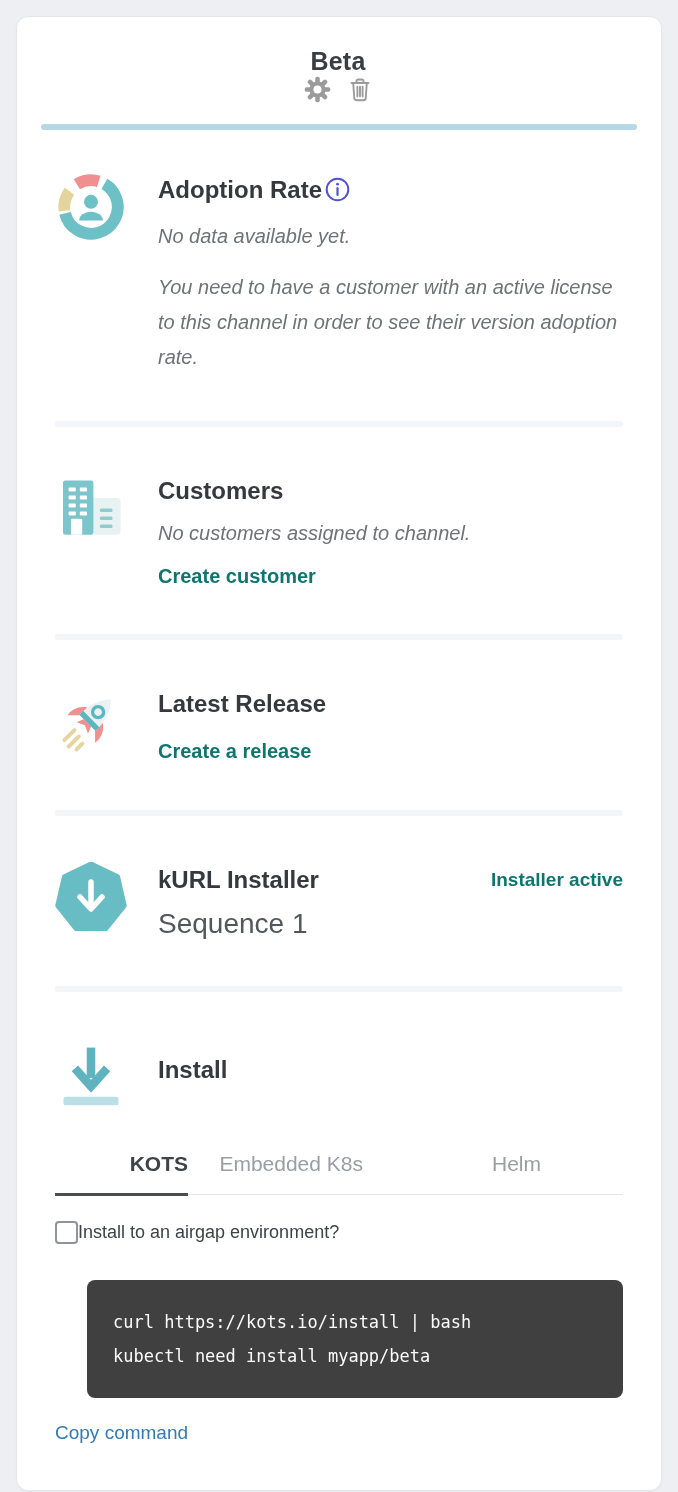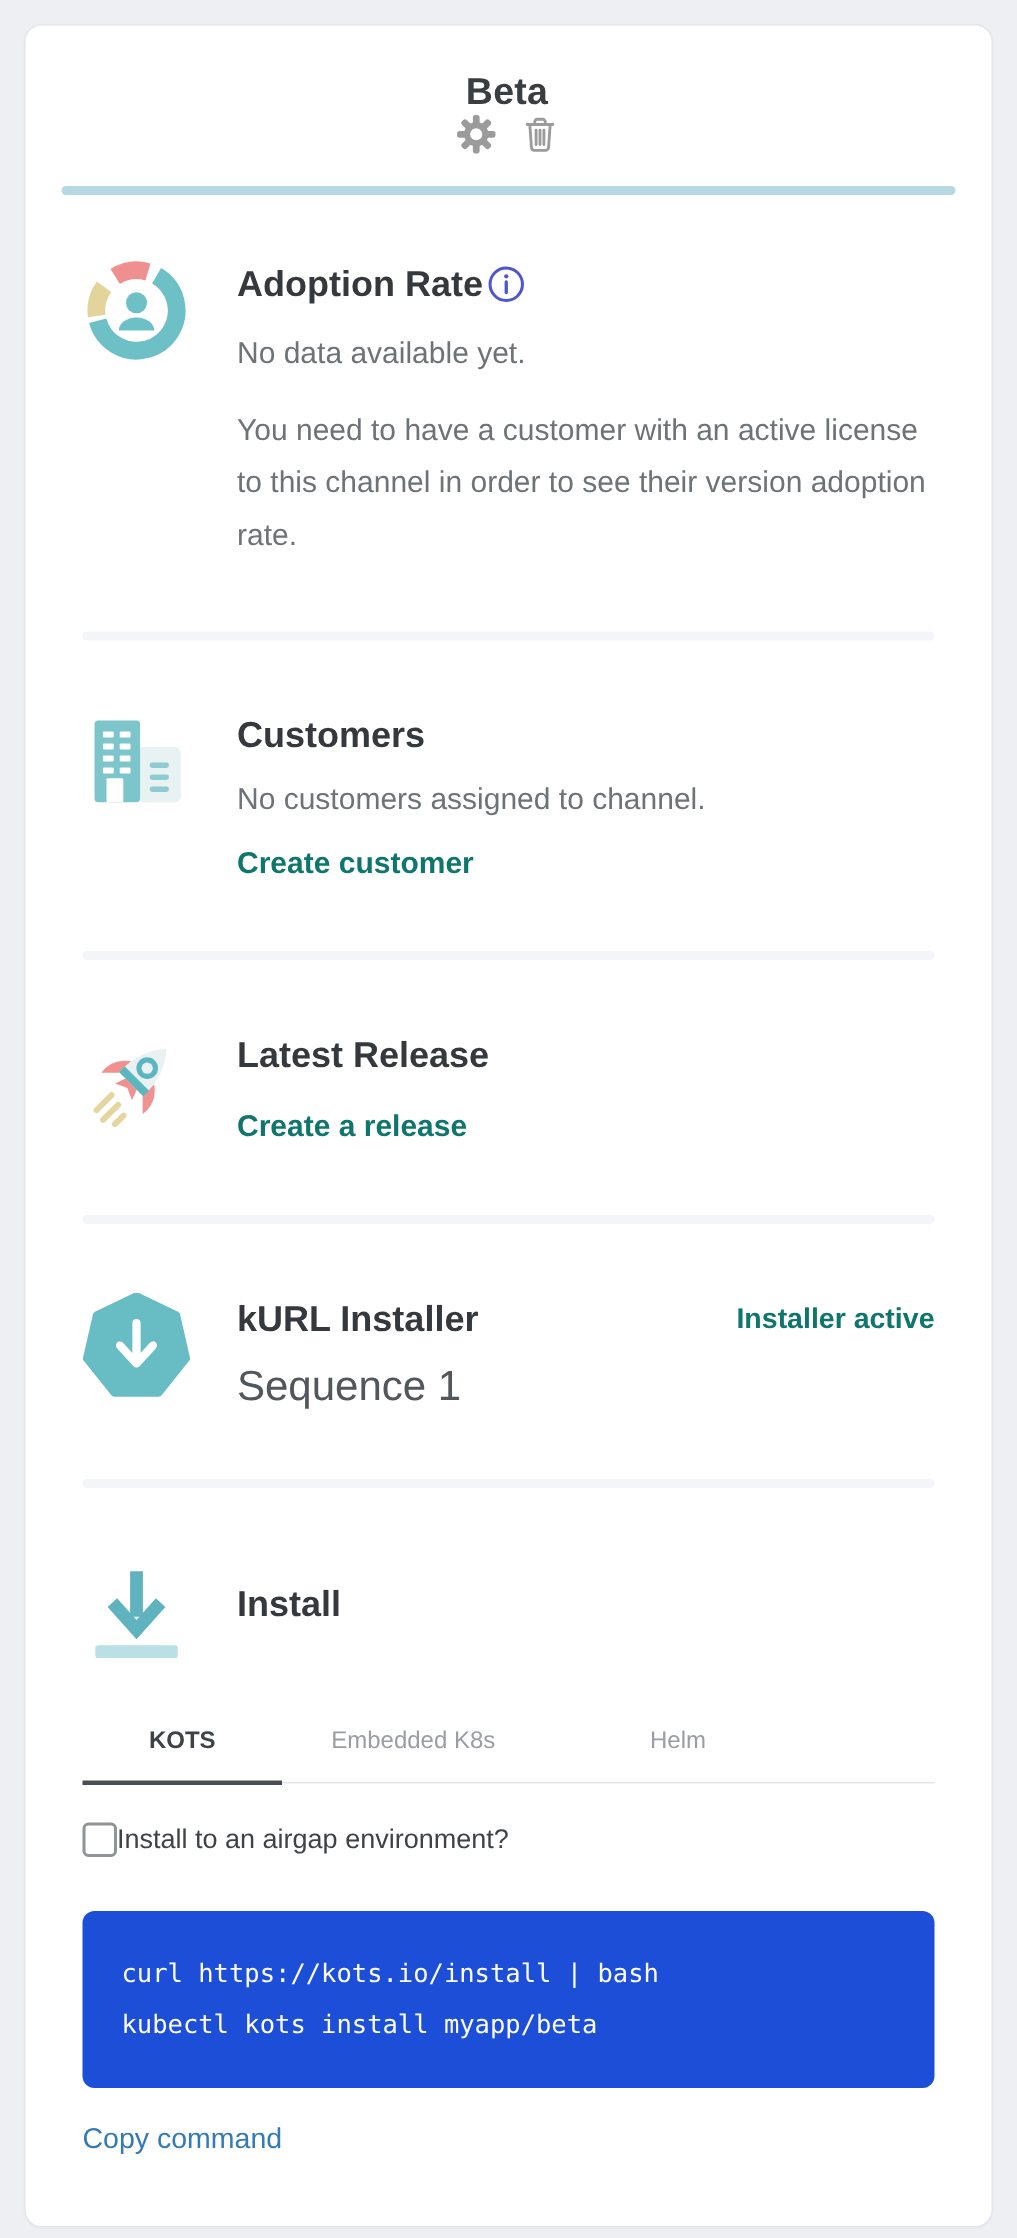--- a/index.html
+++ b/index.html
@@ -11,40 +11,40 @@
   .icon-btn{display:inline-flex;cursor:pointer;}
   .accent-bar{height:6px;border-radius:3px;background:#b5d8e3;margin:21px 24px 0 24px;}
   .content{padding:0 38px 46px 38px;}
   .section{display:flex;align-items:flex-start;}
   .section.first{margin-top:42px;}
   .icon-col{width:72px;flex-shrink:0;margin-right:31px;display:flex;justify-content:center;}
   .section-body{flex:1;min-width:0;padding-top:2px;}
   .heading-row{display:flex;align-items:center;gap:2px;}
   .heading-row.spread{justify-content:space-between;}
   .section-title{font-size:24px;font-weight:700;color:#35393d;margin:0;line-height:1.3;}
-  .muted{font-size:20px;color:#6e7377;margin:14px 0 0 0;line-height:35px;}
+  .muted{font-size:20px;color:#6e7377;margin:14px 0 0 0;line-height:35px;font-style:italic;}
   .seq{font-size:28px;color:#52575b;margin:12px 0 0 0;}
   .link{font-size:20px;font-weight:700;color:#0f766e;text-decoration:none;display:inline-block;cursor:pointer;}
   .link.row{margin-top:14px;}
   .link.small{font-size:19px;}
   .divider{height:6px;border-radius:3px;background:#f4f5f8;margin:46px 0;}
   
   .tabs{display:flex;border-bottom:1px solid #e4e6e8;margin-top:28px;}
-  .tab{text-align:center;font-size:16px;color:#9a9ea2;padding:10px 0 18px 0;cursor:pointer;position:relative;}
+  .tab{text-align:right;font-size:21px;color:#9a9ea2;padding:10px 0 18px 0;cursor:pointer;position:relative;}
   .tab.t1{width:133px;}
   .tab.t2{width:175px;}
   .tab.t3{width:178px;}
   .tab.active{color:#3f4347;font-weight:700;}
   .tab.active::after{content:"";position:absolute;left:0;right:0;bottom:-2px;height:3px;background:#4a4e52;}
   
   .airgap-row{display:flex;align-items:center;margin-top:26px;cursor:pointer;}
   .checkbox{width:19px;height:19px;border:2px solid #8f9498;border-radius:4px;background:#fff;flex-shrink:0;}
   .airgap-label{font-size:18px;color:#3f4347;}
   
-  .code-block{background:#1d4ed8;border-radius:8px;margin-top:36px;padding:25px 26px;cursor:pointer;}
+  .code-block{background:#404040;border-radius:8px;margin-top:36px;padding:25px 26px;cursor:pointer;margin-left:32px;}
   .code-line{font-family:"DejaVu Sans Mono",monospace;font-size:17px;line-height:34px;color:#fbfbfb;white-space:pre;}
   .copy-link{margin-top:24px;font-size:19px;font-weight:400;color:#337ab7;}
 </style>
 </head>
 <body>
 
 <div class="card">
 
   <div class="card-header">
     <h1 class="channel-title">Beta</h1>
@@ -208,19 +208,19 @@
       <div class="tab t3">Helm</div>
     </div>
 
     <div class="airgap-row">
       <span class="checkbox"></span>
       <span class="airgap-label">Install to an airgap environment?</span>
     </div>
 
     <div class="code-block">
       <div class="code-line">curl https://kots.io/install | bash</div>
-      <div class="code-line">kubectl kots install myapp/beta</div>
+      <div class="code-line">kubectl need install myapp/beta</div>
     </div>
 
     <a class="link copy-link">Copy command</a>
 
   </div>
 </div>
 
 </body></html>

